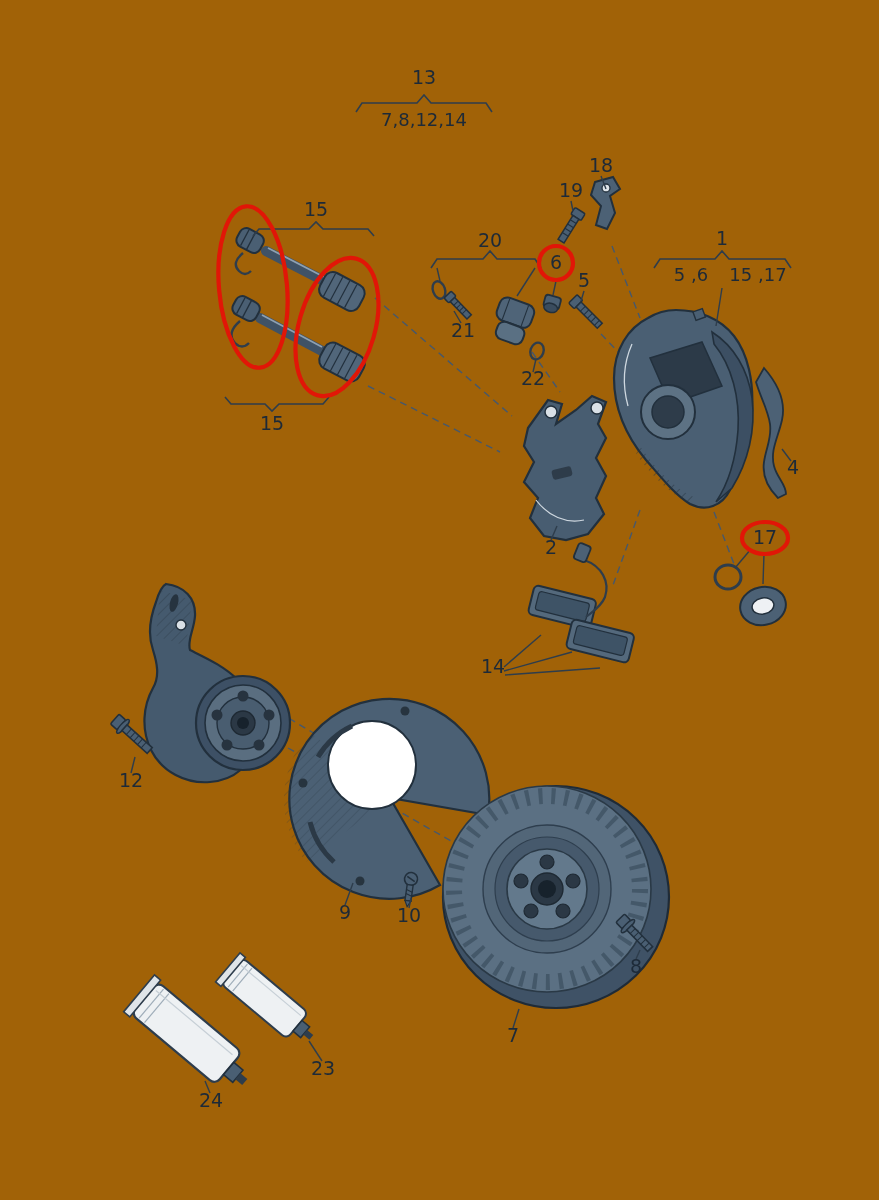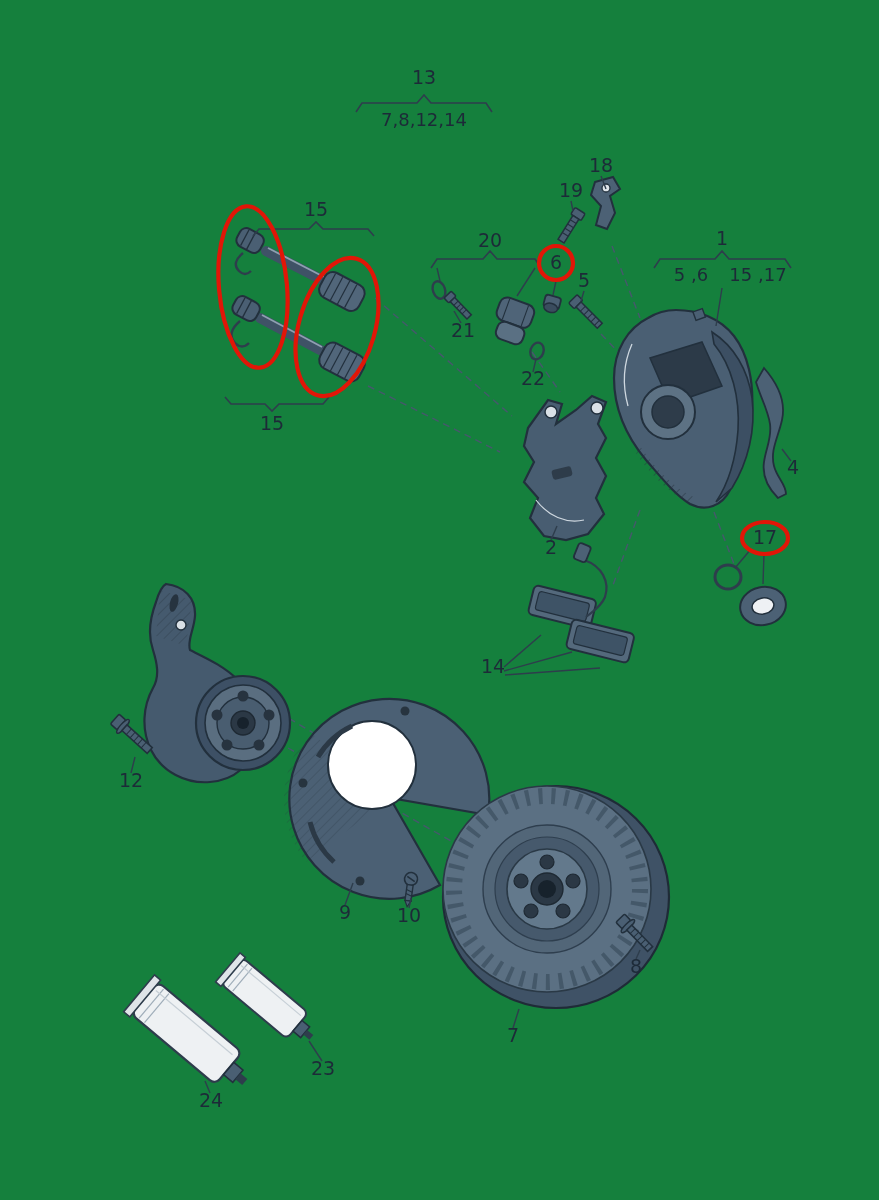--- a/index.html
+++ b/index.html
@@ -1,16 +1,16 @@
 <!DOCTYPE html>
 <html><head>
 <meta charset="utf-8">
 <style>
   html,body{margin:0;padding:0;background:#ffffff;}
-  .stage{width:879px;height:1200px;position:relative;background:#15803d;overflow:hidden;}
+  .stage{width:879px;height:1200px;position:relative;background:#a16207;overflow:hidden;}
   svg{display:block;}
   text.callout{
     font-family:"DejaVu Sans","Liberation Sans",sans-serif;
     font-size:19px;
     fill:#1d2a38;
     text-anchor:middle;
   }
   text.callout.sub{font-size:18px;}
 </style>
 </head>

